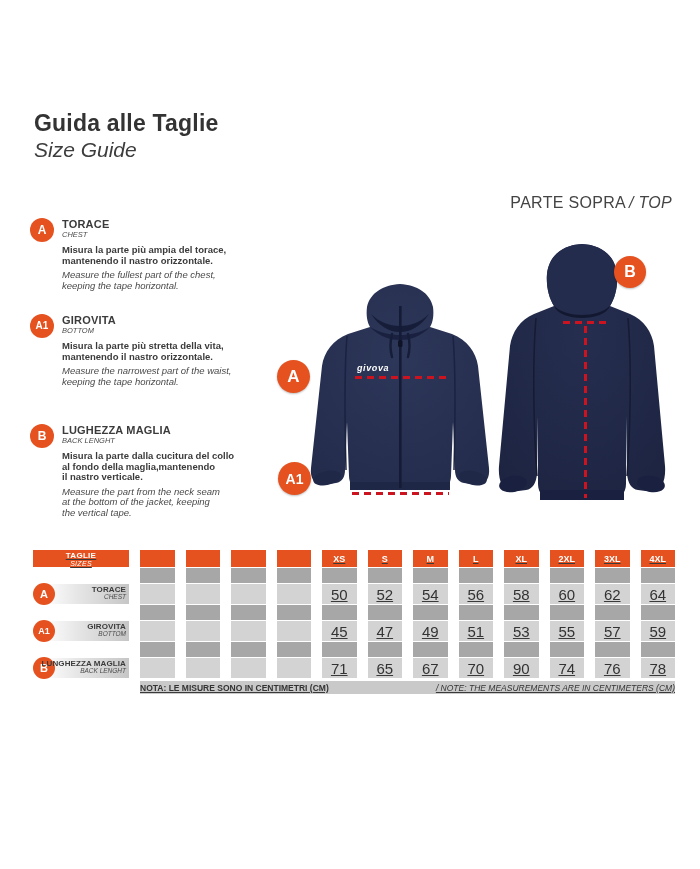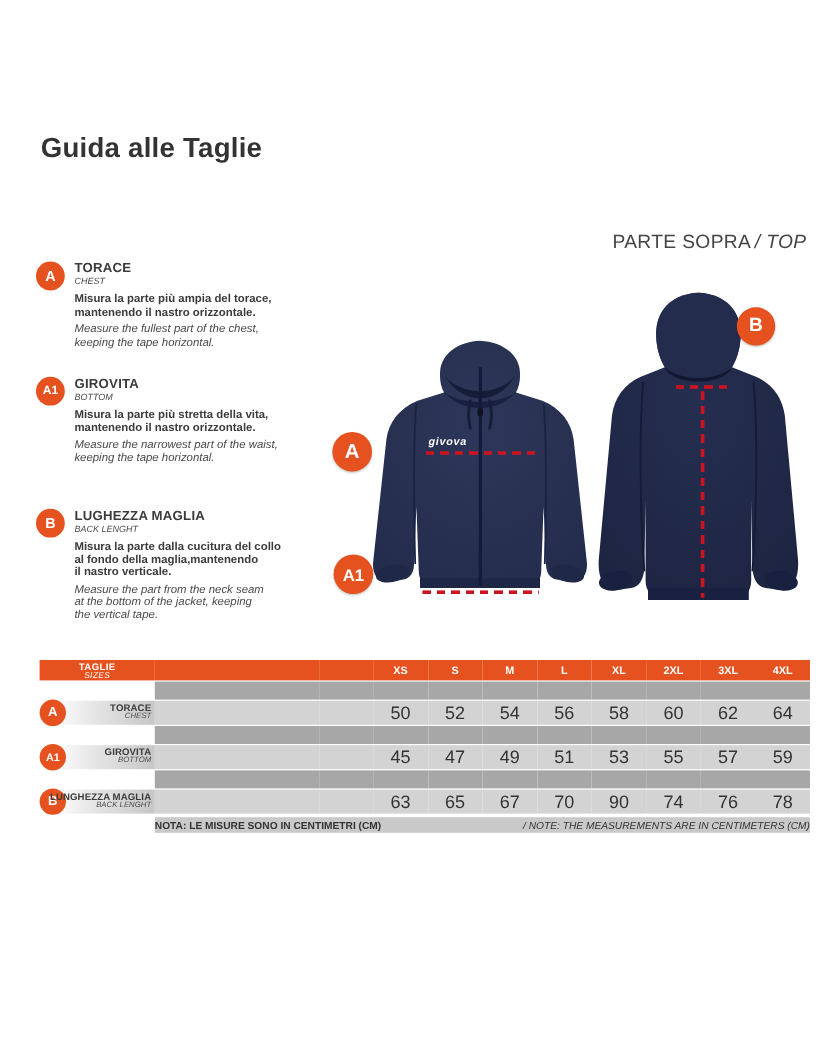--- a/index.html
+++ b/index.html
@@ -37,21 +37,21 @@
   .mdesc-en{font-size:9.5px;font-style:italic;line-height:10.5px;color:#4a4a4a;margin-top:4px;}
   .preline{white-space:pre-line;}
 
   
   .fig-svg{position:absolute;}
   .dash-h{position:absolute;height:3px;background:repeating-linear-gradient(to right,var(--red) 0 7px,transparent 7px 12px);}
   .dash-v{position:absolute;width:3px;background:repeating-linear-gradient(to bottom,var(--red) 0 7px,transparent 7px 12px);}
 
   
   .size-table{position:absolute;left:33px;top:550px;width:642px;}
-  .trow{display:flex;gap:0;margin-bottom:1px;}
+  .trow{display:flex;gap:11px;margin-bottom:1px;text-decoration:underline;}
   .rlabel{width:96px;flex:0 0 96px;position:relative;}
   .cell{flex:1;display:flex;align-items:center;justify-content:center;}
   .trow.header{height:17px;}
   .trow.header .cell{background:var(--accent);}
   .hsize{color:#fff;font-size:9px;font-weight:bold;}
   .hlabel{background:var(--accent);display:flex;flex-direction:column;align-items:center;justify-content:center;color:#fff;}
   .hlabel .l1{font-size:8px;font-weight:bold;letter-spacing:.3px;}
   .hlabel .l2{font-size:7px;font-style:italic;letter-spacing:.3px;}
   .trow.spacer{height:15px;}
   .trow.spacer .cell{background:var(--cell-dark);}
@@ -66,20 +66,21 @@
   .note-bar{flex:1;background:var(--note-bg);display:flex;align-items:center;justify-content:space-between;font-size:8.5px;color:#333;}
   .note-bar .nb{font-weight:bold;}
   .note-bar .ni{font-style:italic;margin-left:3px;}
 </style>
 </head>
 <body>
 
 <div class="page">
 
   <div class="title">Guida alle Taglie</div>
+  <div class="subtitle">Size Guide</div>
 
   <div class="side-label">
     <span>PARTE SOPRA</span><span class="it">/ TOP</span>
   </div>
 
   <div class="msection" style="top:218px">
     <span class="badge badge-sm">A</span>
     <div class="mname">TORACE</div>
     <div class="msub">CHEST</div>
     <div class="mdesc-it preline">Misura la parte più ampia del torace,
@@ -279,21 +280,21 @@
         <span class="badge badge-tbl">B</span>
         <div class="rlabel-text">
           <div class="rl1">LUNGHEZZA MAGLIA</div>
           <div class="rl2">BACK LENGHT</div>
         </div>
       </div>
       <div class="cell"></div>
       <div class="cell"></div>
       <div class="cell"></div>
       <div class="cell"></div>
-      <div class="cell">63</div>
+      <div class="cell">71</div>
       <div class="cell">65</div>
       <div class="cell">67</div>
       <div class="cell">70</div>
       <div class="cell">90</div>
       <div class="cell">74</div>
       <div class="cell">76</div>
       <div class="cell">78</div>
     </div>
 
     <div class="trow note">

